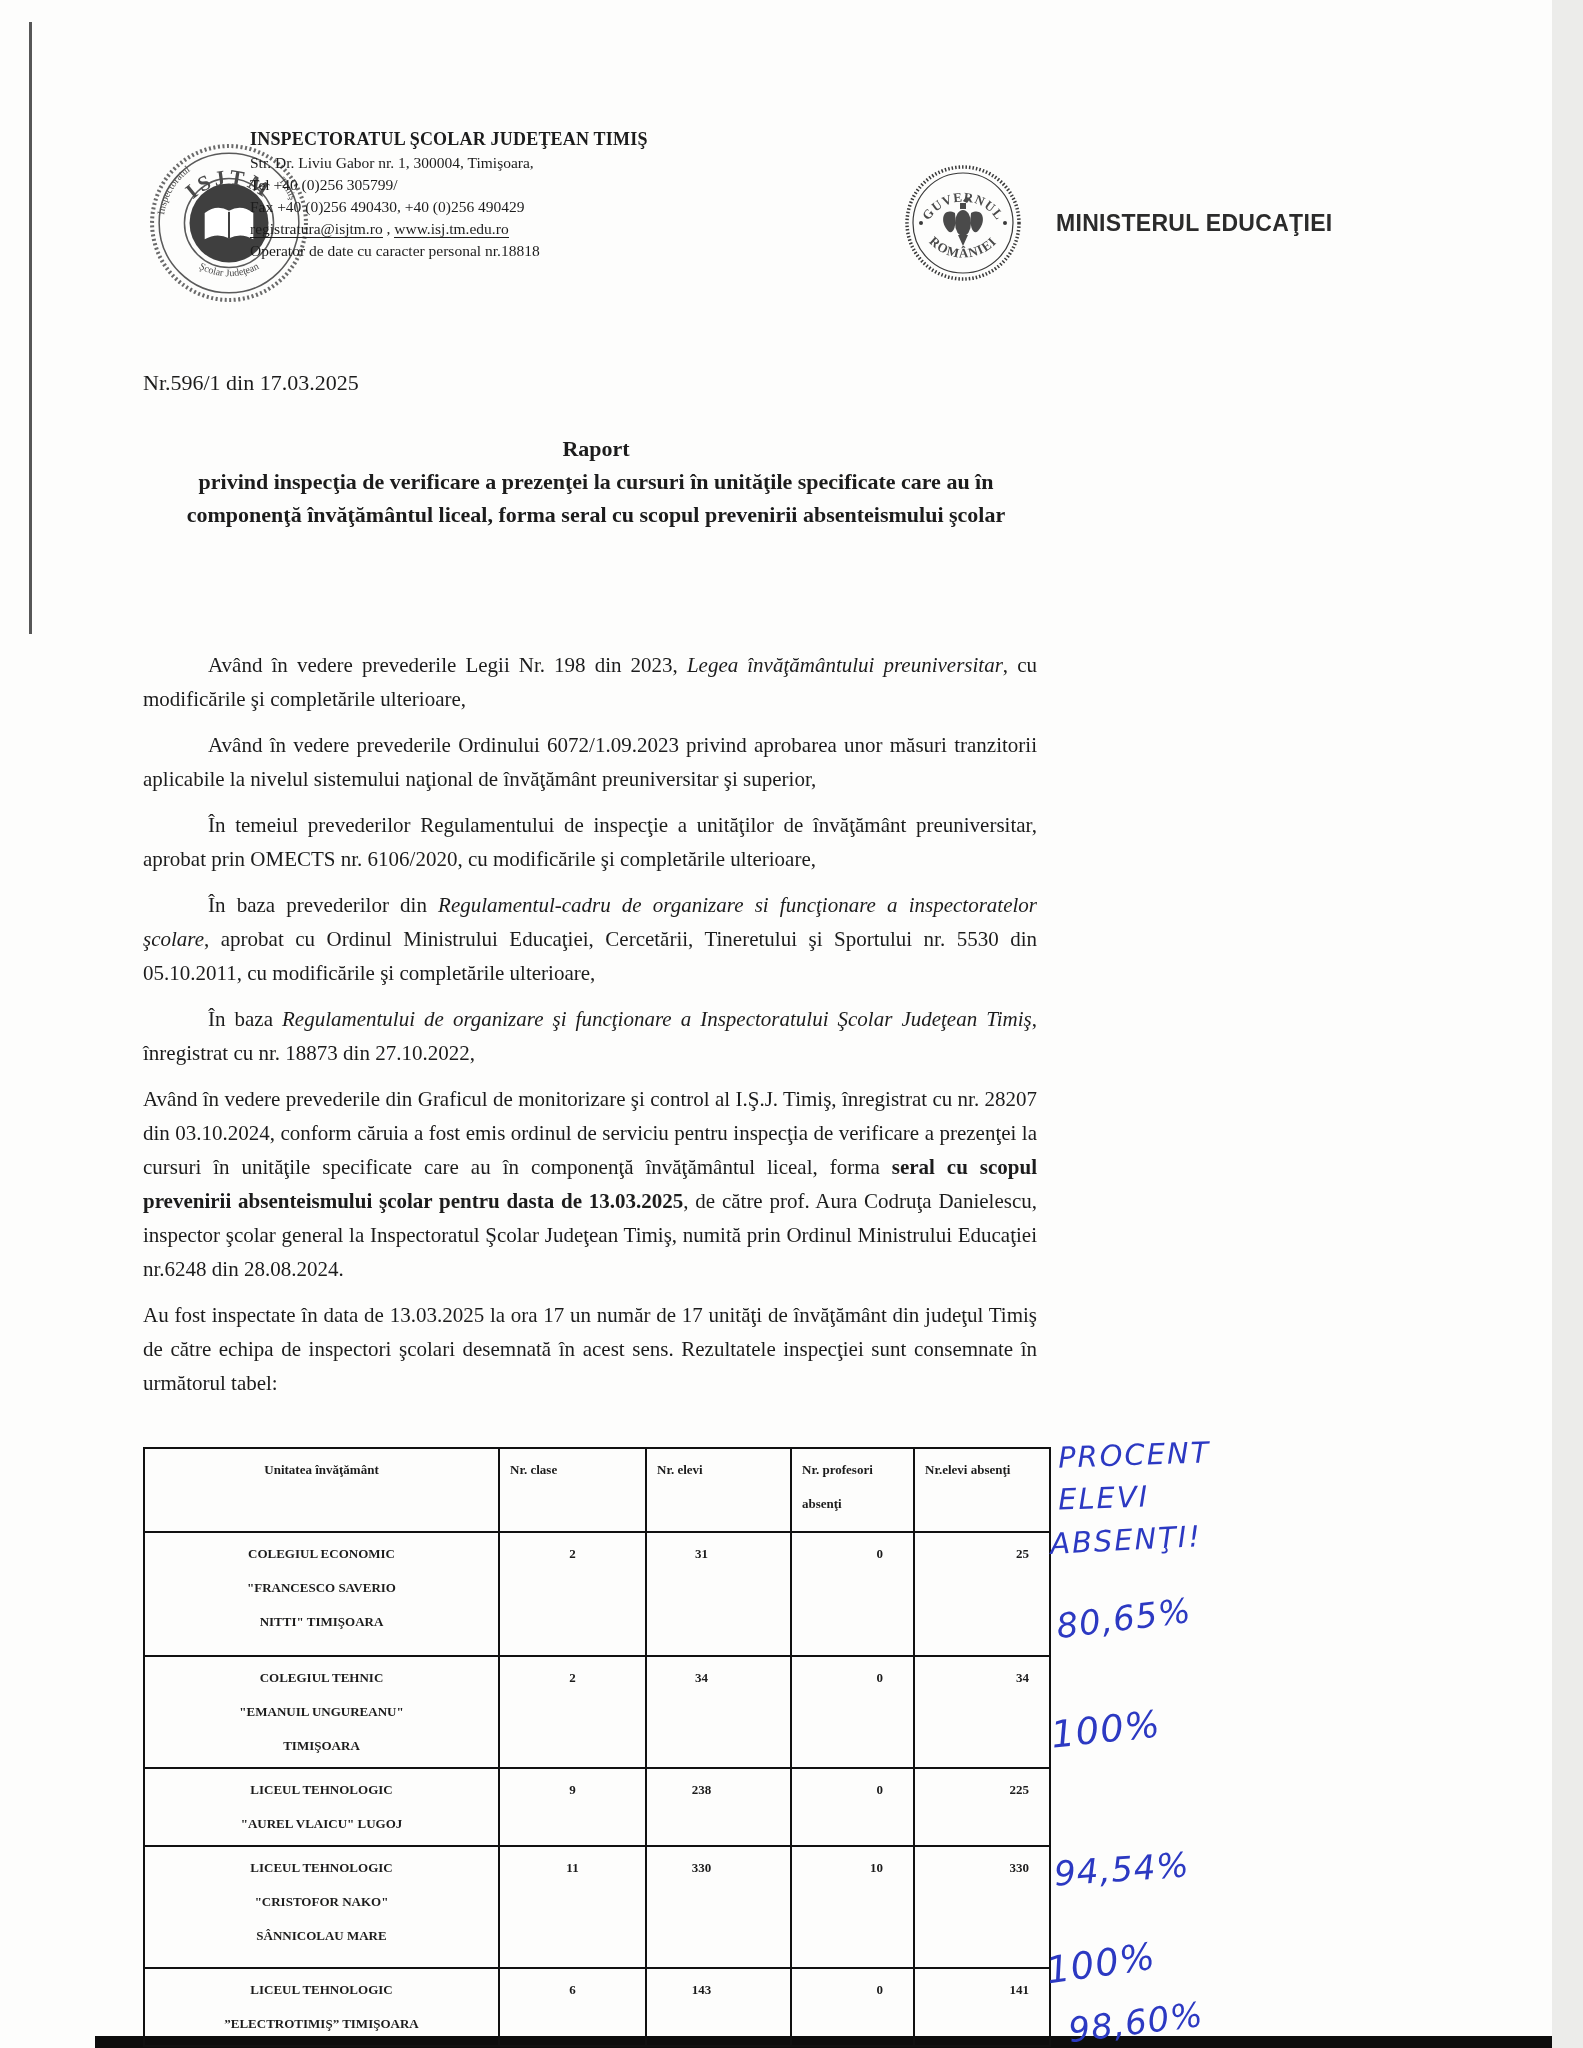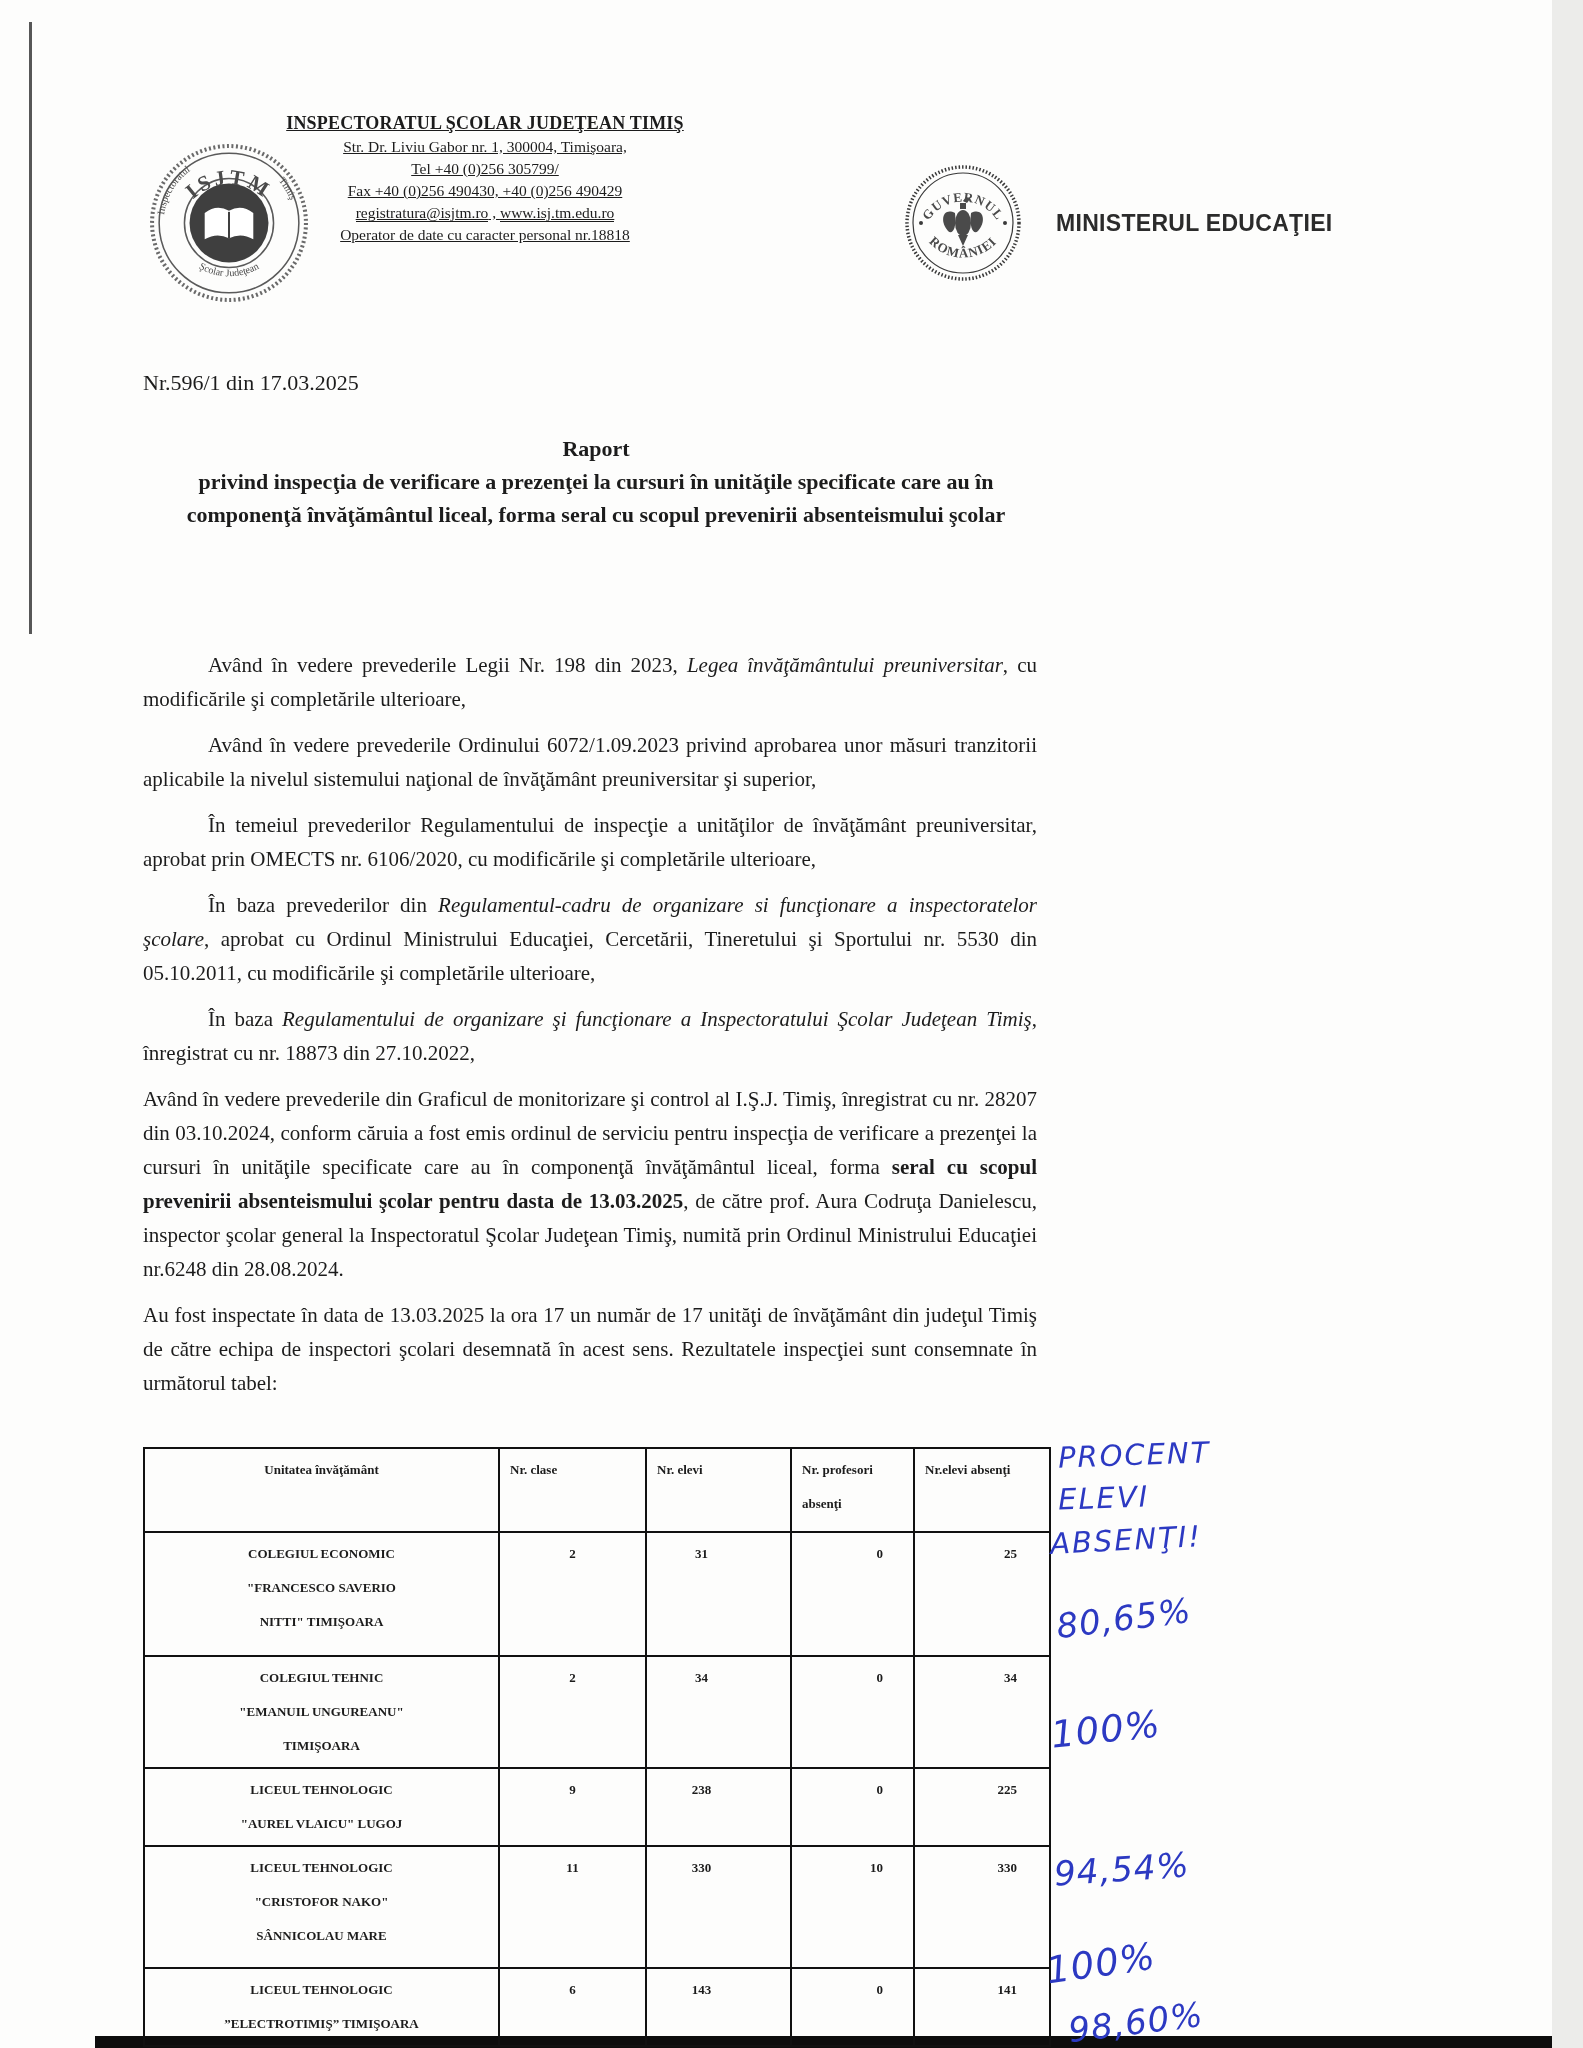--- a/index.html
+++ b/index.html
@@ -6,21 +6,21 @@
   html,body{margin:0;padding:0;background:#fcfcfb;}
   .page{position:relative;width:1583px;height:2048px;background:#fdfdfc;overflow:hidden;
         font-family:"Liberation Serif",serif;color:#1c1c1c;}
   
   .edge-line-left{position:absolute;left:29px;top:22px;width:3px;height:612px;background:#3a3a3a;opacity:.85;}
   .edge-band-bottom{position:absolute;left:95px;top:2036px;width:1488px;height:12px;background:#0d0d0d;}
   .edge-strip-right{position:absolute;left:1552px;top:0;width:31px;height:2048px;background:#ececea;}
 
   
   .isjtm-seal{position:absolute;left:148px;top:142px;width:162px;height:162px;}
-  .inst-block{position:absolute;left:250px;top:112px;width:470px;text-align:center;line-height:22px;text-decoration:underline;}
+  .inst-block{position:absolute;left:250px;top:128px;width:470px;text-align:left;line-height:22px;}
   .inst-name{font-size:18px;font-weight:bold;letter-spacing:.2px;margin-bottom:2px;}
   .inst-line{font-size:15.5px;}
   .inst-links span.u{border-bottom:1px solid #1c1c1c;}
   .gov-seal{position:absolute;left:903px;top:163px;width:120px;height:120px;}
   .ministry{position:absolute;left:1056px;top:210px;font-family:"Liberation Sans",sans-serif;
             font-size:23px;font-weight:bold;color:#2b2b2b;letter-spacing:.3px;}
 
   .doc-number{position:absolute;left:143px;top:370px;font-size:22px;}
 
   .title-block{position:absolute;left:143px;top:432px;width:906px;text-align:center;}
@@ -34,21 +34,21 @@
 
   
   .tbl{position:absolute;left:143px;top:1447px;border-collapse:collapse;table-layout:fixed;width:906px;}
   .tbl td,.tbl th{border:2px solid #111;vertical-align:top;font-size:13px;font-weight:bold;
                   line-height:34px;padding:4px 6px;overflow:hidden;}
   .tbl .c-name{text-align:center;}
   .tbl .h-left{text-align:left;padding-left:10px;}
   .tbl .n-center{text-align:center;}
   .tbl .n-right1{text-align:center;padding-right:40px;}
   .tbl .n-right2{text-align:right;padding-right:30px;}
-  .tbl .n-right3{text-align:right;padding-right:32px;}
+  .tbl .n-right3{text-align:right;padding-right:20px;}
   .name-line{display:block;}
 
   
   .pen{position:absolute;color:#2c39c2;font-family:"DejaVu Sans",sans-serif;font-style:italic;
        font-weight:500;white-space:nowrap;}
   .pen-h{font-size:29px;letter-spacing:2px;}
   .pen-p{font-size:34px;letter-spacing:1px;}
   .a1{left:1058px;top:1438px;transform:rotate(-2deg);}
   .a2{left:1058px;top:1481px;transform:rotate(-2deg);}
   .a3{left:1050px;top:1523px;transform:rotate(-3deg);}

